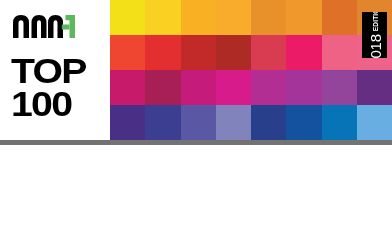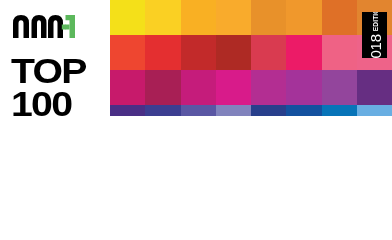--- a/index.html
+++ b/index.html
@@ -1,21 +1,21 @@
 <!DOCTYPE html>
 <html><head>
 <meta charset="utf-8">
 <style>
   html,body{margin:0;padding:0;background:#ffffff;}
   body{font-family:"Liberation Sans",sans-serif;}
 
   #banner{
     position:relative;
     width:392px;
-    height:116px;
+    height:145px;
     overflow:hidden;
     background:#737373;
     box-sizing:border-box;
   }
 
   
   #brand-panel{
     position:absolute;
     left:0; top:0;
     width:110px; height:140px;

